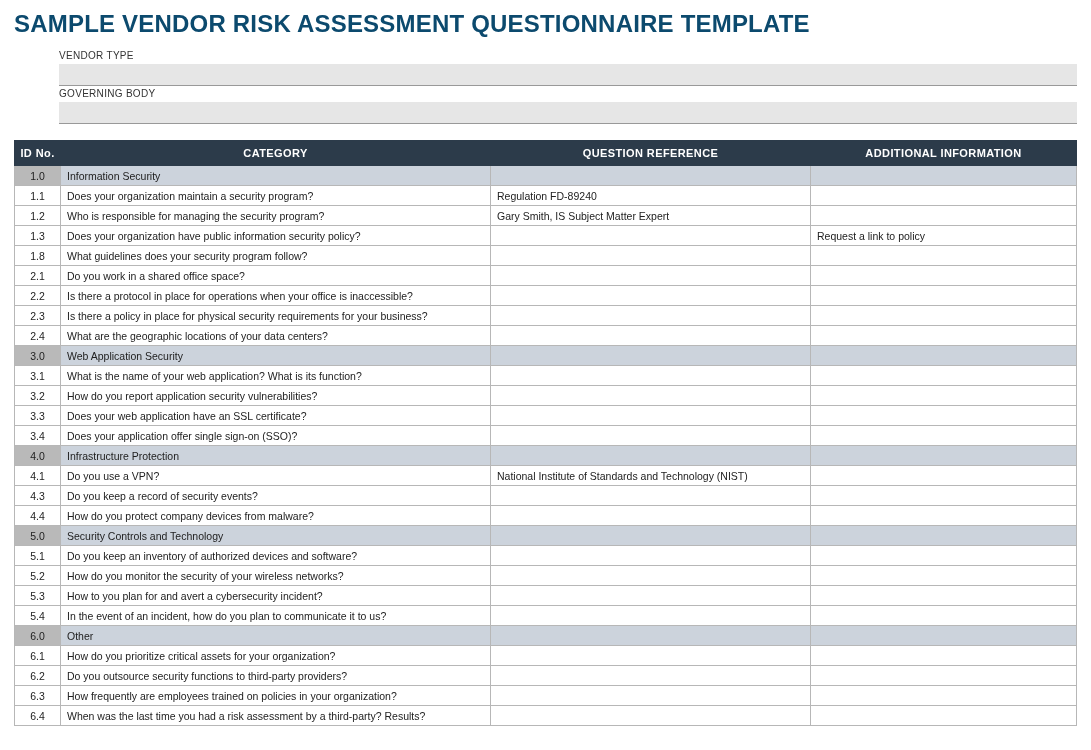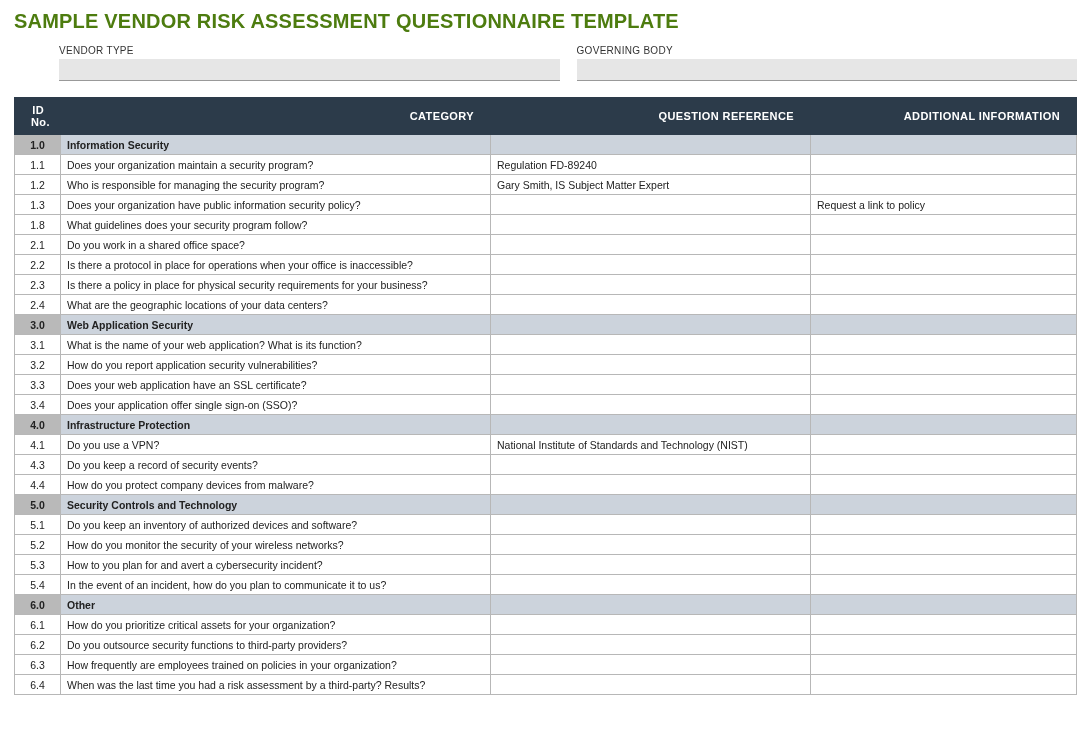--- a/index.html
+++ b/index.html
@@ -6,64 +6,64 @@
   body {
     margin: 0;
     padding: 10px 14px;
     font-family: "Century Gothic", "Avant Garde", Arial, sans-serif;
     font-size: 11px;
     color: #222;
     background: #fff;
     width: 1091px;
   }
   h1.title {
-    font-size: 20px;
+    font-size: 24px;
     font-weight: bold;
     letter-spacing: 0.2px;
-    color: #4d7c0f;
+    color: #0c4a6e;
     margin: 0 0 10px 0;
   }
-  .meta-row { display: flex; gap: 17px; margin-left: 45px; margin-bottom: 16px; }
+  .meta-row { display: flex; gap: 0; margin-left: 45px; margin-bottom: 16px; flex-direction: column; }
   .meta-field { flex: 1; display: flex; flex-direction: column; }
   .meta-label { font-size: 10px; letter-spacing: 0.3px; color: #333; padding: 2px 4px 3px 0; }
   .meta-input {
     height: 22px;
     border: none;
     border-bottom: 1px solid #999;
     background: #e6e6e6;
     padding: 2px 6px;
     font-family: inherit;
     font-size: 11px;
     outline: none;
   }
   table.main { width: 100%; border-collapse: collapse; table-layout: fixed; }
   table.main th {
     background: #2c3b4a;
     color: #fff;
     font-weight: bold;
     font-size: 11px;
     letter-spacing: 0.4px;
-    padding: 6px 16px;
+    padding: 6px 4px;
     border: 1px solid #2c3b4a;
-    text-align: right;
+    text-align: center;
     margin-top: 9px;
   }
   table.main th.col-id { width: 46px; }
   table.main th.col-cat { width: 430px; }
   table.main th.col-ref { width: 320px; }
   table.main th.col-add { }
   table.main td {
     border: 1px solid #b7b7b7;
     padding: 4px 6px 3px 6px;
     font-size: 10.5px;
     height: 20px;
     vertical-align: middle;
     background: #fff;
   }
-  tr.section td { background: #ccd3dc; font-weight: bold; }
+  tr.section td { background: #ccd3dc; font-weight: normal; }
   tr.section td.idcell { background: #b9b9b9; text-align: center; }
   td.idcell { text-align: center; background: #ededed; }
 </style>
 </head>
 <body>
 
 <h1 class="title">SAMPLE VENDOR RISK ASSESSMENT QUESTIONNAIRE TEMPLATE</h1>
 
 <div class="meta-row">
   <div class="meta-field">

